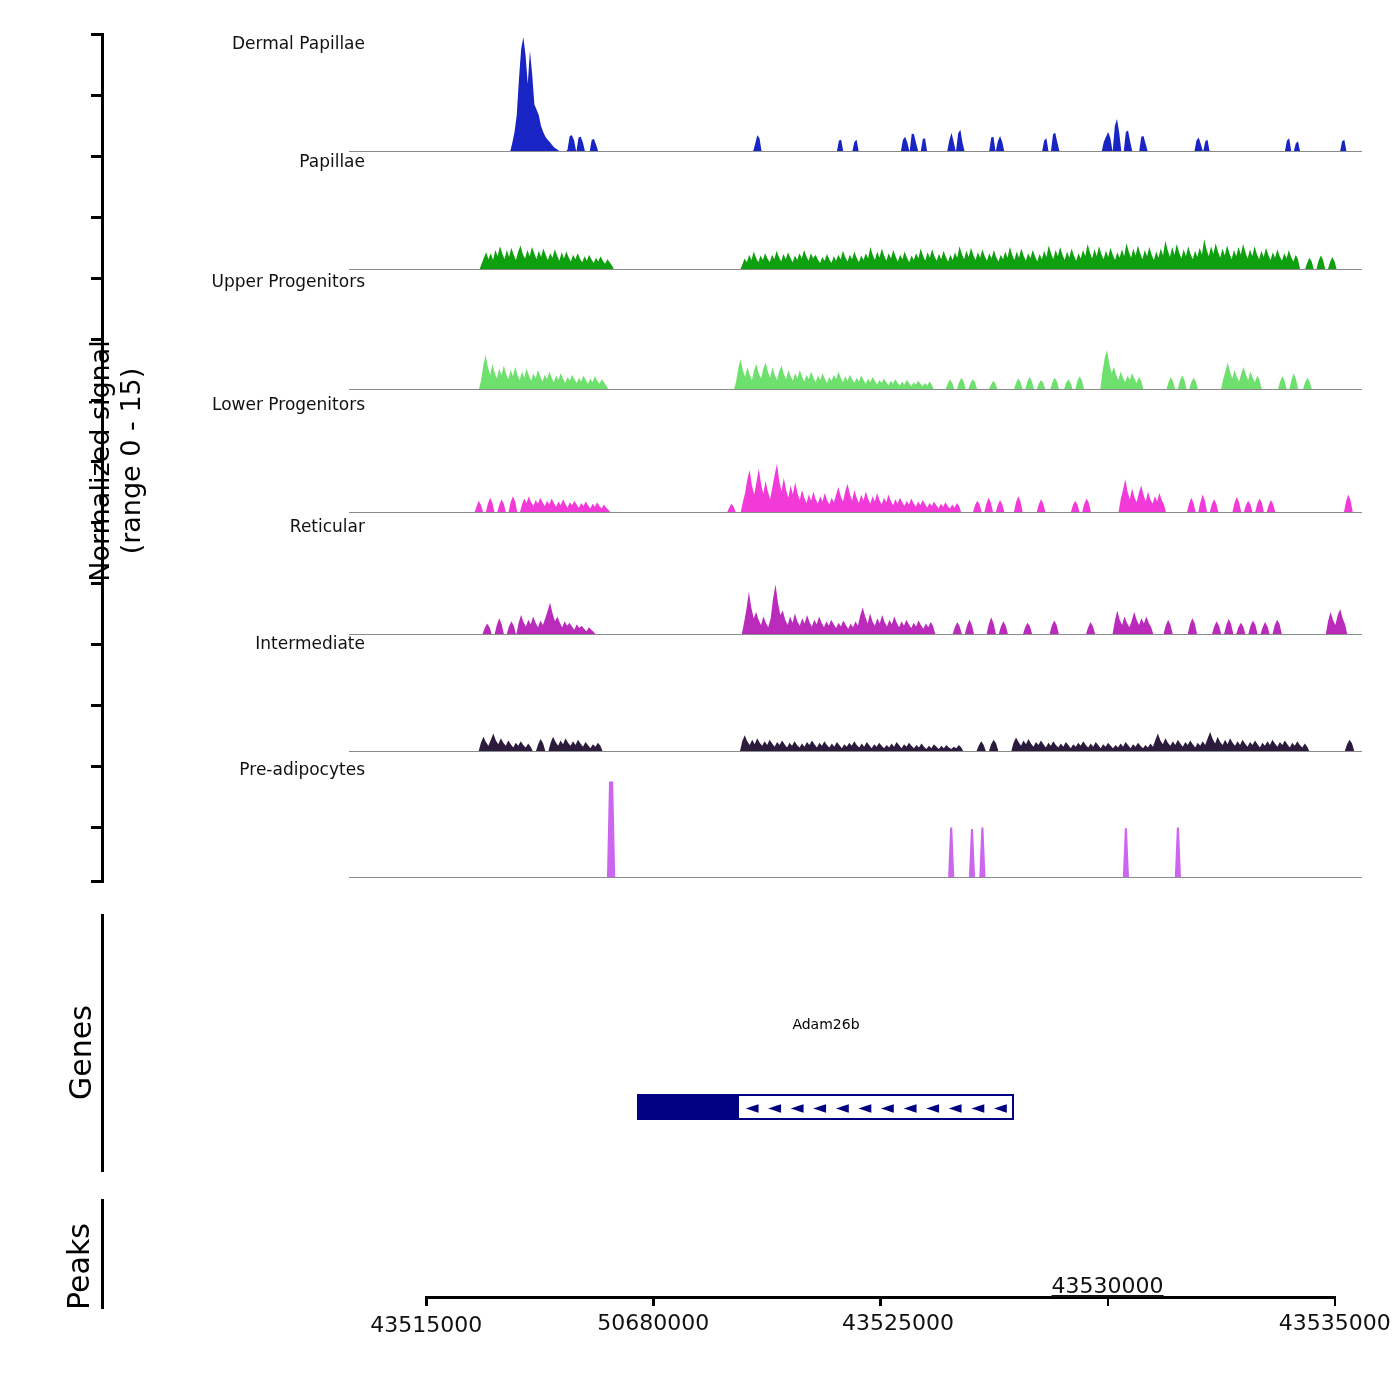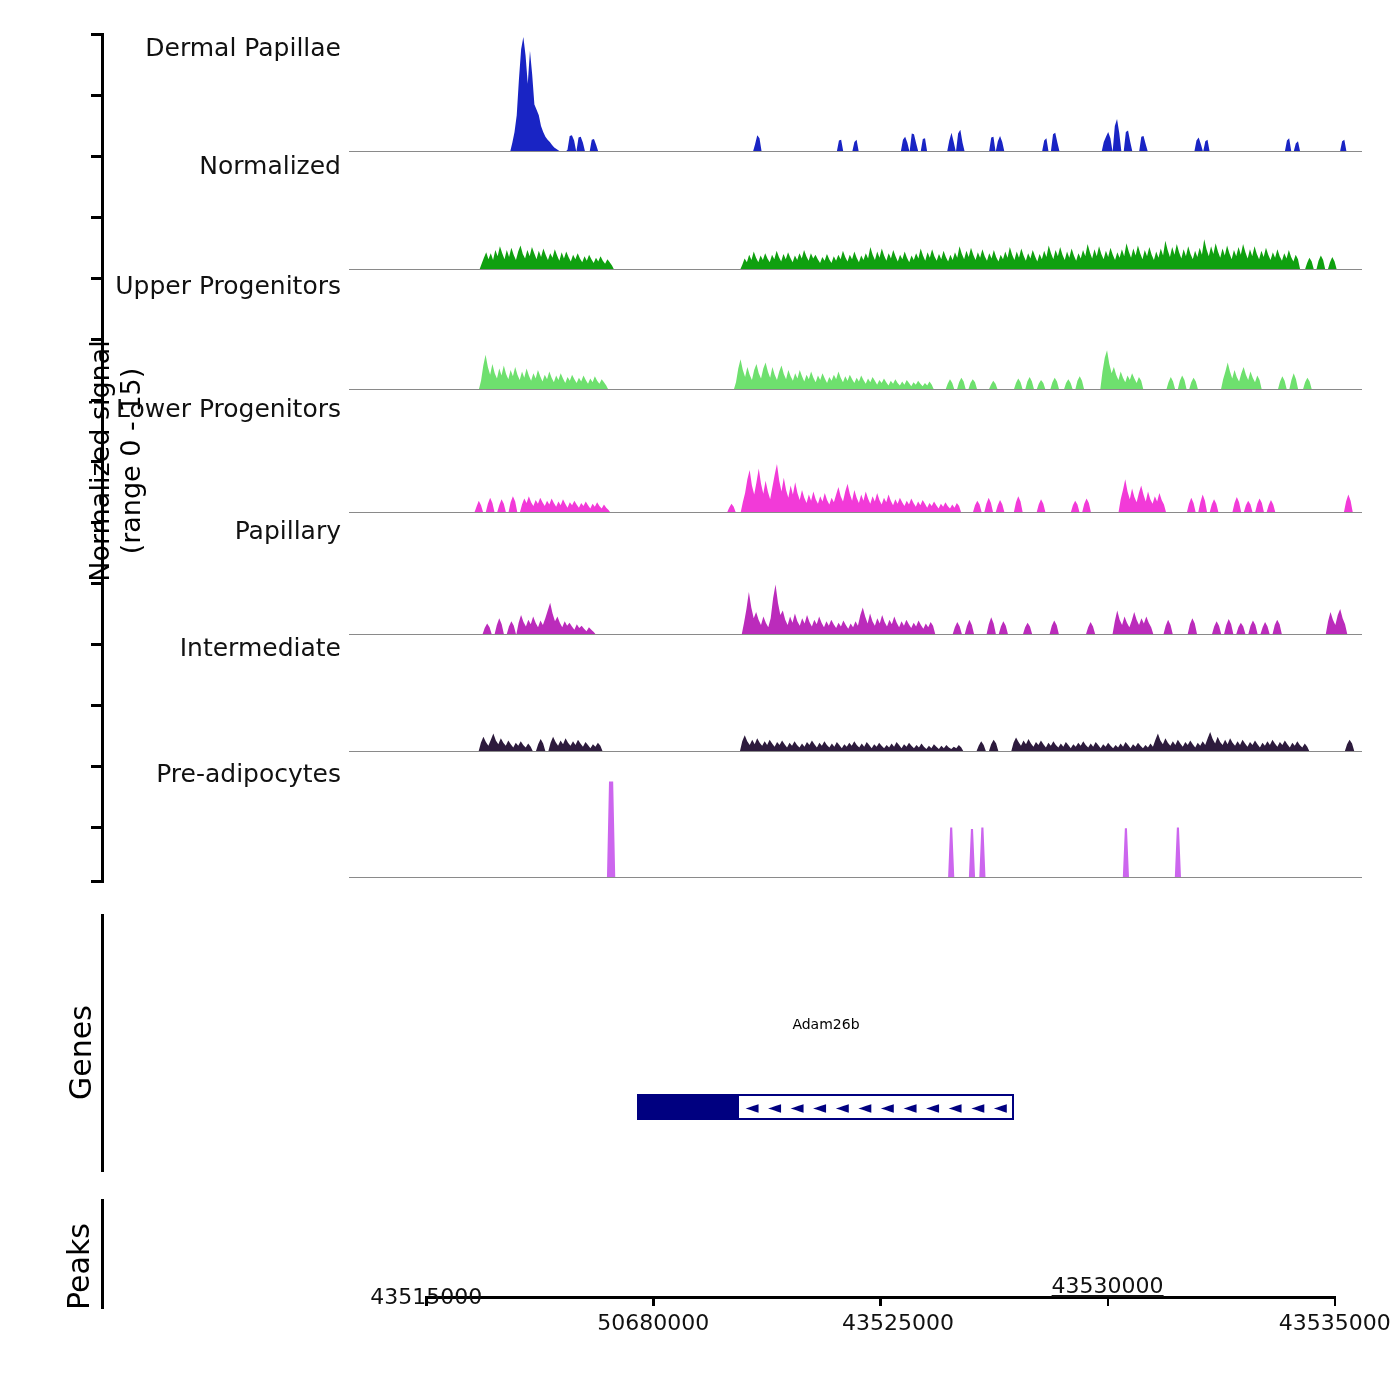--- a/index.html
+++ b/index.html
@@ -46,24 +46,25 @@
   .track-baseline {
     position: absolute;
     left: 0;
     width: 100%;
     height: 1.5px;
     background: #8a8a8a;
     bottom: 0;
   }
   .track-name {
     position: absolute;
-    font-size: 25px;
+    font-size: 17px;
     color: #111;
     white-space: nowrap;
     text-align: right;
+    padding-left: 24px;
   }
 
   .peakwrap {
     position: absolute;
     left: 0; bottom: 0;
     width: 100%;
     height: 100%;
   }
   .peakwrap svg { display: block; width: 100%; height: 100%; }
 
@@ -165,21 +166,21 @@
   <div id="tracks">
       <div class="track-name" style="left: 0px; width: 341px; top: 33px;">Dermal Papillae</div>
       <div class="track" style="top: 37px; height: 115px;">
         <div class="peakwrap">
           <svg viewBox="0 0 1013 115" preserveAspectRatio="none">
             <polygon points="0,115 0.00,115.00 2.21,115.00 4.41,115.00 6.62,115.00 8.83,115.00 11.03,115.00 13.24,115.00 15.45,115.00 17.66,115.00 19.86,115.00 22.07,115.00 24.28,115.00 26.48,115.00 28.69,115.00 30.90,115.00 33.10,115.00 35.31,115.00 37.52,115.00 39.73,115.00 41.93,115.00 44.14,115.00 46.35,115.00 48.55,115.00 50.76,115.00 52.97,115.00 55.17,115.00 57.38,115.00 59.59,115.00 61.80,115.00 64.00,115.00 66.21,115.00 68.42,115.00 70.62,115.00 72.83,115.00 75.04,115.00 77.24,115.00 79.45,115.00 81.66,115.00 83.86,115.00 86.07,115.00 88.28,115.00 90.49,115.00 92.69,115.00 94.90,115.00 97.11,115.00 99.31,115.00 101.52,115.00 103.73,115.00 105.93,115.00 108.14,115.00 110.35,115.00 112.56,115.00 114.76,115.00 116.97,115.00 119.18,115.00 121.38,115.00 123.59,115.00 125.80,115.00 128.00,115.00 130.21,115.00 132.42,115.00 134.63,115.00 136.83,115.00 139.04,115.00 141.25,115.00 143.45,115.00 145.66,115.00 147.87,115.00 150.07,115.00 152.28,115.00 154.49,115.00 156.69,115.00 158.90,115.00 161.11,115.00 163.32,105.80 165.52,95.07 167.73,78.20 169.94,42.17 172.14,12.27 174.35,0.00 176.56,18.40 178.76,46.77 180.97,13.80 183.18,37.57 185.39,67.47 187.59,72.83 189.80,78.20 192.01,88.93 194.21,95.07 196.42,99.67 198.63,102.73 200.83,105.03 203.04,108.10 205.25,110.40 207.46,111.93 209.66,113.47 211.87,115.00 214.08,115.00 216.28,115.00 218.49,112.70 220.70,98.90 222.90,98.13 225.11,103.50 227.32,115.00 229.53,100.43 231.73,99.67 233.94,105.80 236.15,115.00 238.35,115.00 240.56,115.00 242.77,102.73 244.97,101.97 247.18,108.10 249.39,115.00 251.59,115.00 253.80,115.00 256.01,115.00 258.22,115.00 260.42,115.00 262.63,115.00 264.84,115.00 267.04,115.00 269.25,115.00 271.46,115.00 273.66,115.00 275.87,115.00 278.08,115.00 280.29,115.00 282.49,115.00 284.70,115.00 286.91,115.00 289.11,115.00 291.32,115.00 293.53,115.00 295.73,115.00 297.94,115.00 300.15,115.00 302.36,115.00 304.56,115.00 306.77,115.00 308.98,115.00 311.18,115.00 313.39,115.00 315.60,115.00 317.80,115.00 320.01,115.00 322.22,115.00 324.42,115.00 326.63,115.00 328.84,115.00 331.05,115.00 333.25,115.00 335.46,115.00 337.67,115.00 339.87,115.00 342.08,115.00 344.29,115.00 346.49,115.00 348.70,115.00 350.91,115.00 353.12,115.00 355.32,115.00 357.53,115.00 359.74,115.00 361.94,115.00 364.15,115.00 366.36,115.00 368.56,115.00 370.77,115.00 372.98,115.00 375.19,115.00 377.39,115.00 379.60,115.00 381.81,115.00 384.01,115.00 386.22,115.00 388.43,115.00 390.63,115.00 392.84,115.00 395.05,115.00 397.25,115.00 399.46,115.00 401.67,115.00 403.88,115.00 406.08,107.33 408.29,98.13 410.50,101.20 412.70,115.00 414.91,115.00 417.12,115.00 419.32,115.00 421.53,115.00 423.74,115.00 425.95,115.00 428.15,115.00 430.36,115.00 432.57,115.00 434.77,115.00 436.98,115.00 439.19,115.00 441.39,115.00 443.60,115.00 445.81,115.00 448.02,115.00 450.22,115.00 452.43,115.00 454.64,115.00 456.84,115.00 459.05,115.00 461.26,115.00 463.46,115.00 465.67,115.00 467.88,115.00 470.08,115.00 472.29,115.00 474.50,115.00 476.71,115.00 478.91,115.00 481.12,115.00 483.33,115.00 485.53,115.00 487.74,115.00 489.95,103.50 492.15,102.73 494.36,115.00 496.57,115.00 498.78,115.00 500.98,115.00 503.19,115.00 505.40,105.03 507.60,102.73 509.81,115.00 512.02,115.00 514.22,115.00 516.43,115.00 518.64,115.00 520.85,115.00 523.05,115.00 525.26,115.00 527.47,115.00 529.67,115.00 531.88,115.00 534.09,115.00 536.29,115.00 538.50,115.00 540.71,115.00 542.92,115.00 545.12,115.00 547.33,115.00 549.54,115.00 551.74,115.00 553.95,102.73 556.16,99.67 558.36,105.80 560.57,115.00 562.78,96.60 564.98,97.37 567.19,106.57 569.40,115.00 571.61,115.00 573.81,101.97 576.02,101.20 578.23,115.00 580.43,115.00 582.64,115.00 584.85,115.00 587.05,115.00 589.26,115.00 591.47,115.00 593.68,115.00 595.88,115.00 598.09,115.00 600.30,103.50 602.50,95.83 604.71,105.03 606.92,115.00 609.12,96.60 611.33,92.77 613.54,105.80 615.75,115.00 617.95,115.00 620.16,115.00 622.37,115.00 624.57,115.00 626.78,115.00 628.99,115.00 631.19,115.00 633.40,115.00 635.61,115.00 637.81,115.00 640.02,115.00 642.23,100.43 644.44,99.67 646.64,115.00 648.85,104.27 651.06,98.90 653.26,105.03 655.47,115.00 657.68,115.00 659.88,115.00 662.09,115.00 664.30,115.00 666.51,115.00 668.71,115.00 670.92,115.00 673.13,115.00 675.33,115.00 677.54,115.00 679.75,115.00 681.95,115.00 684.16,115.00 686.37,115.00 688.58,115.00 690.78,115.00 692.99,115.00 695.20,103.50 697.40,101.20 699.61,115.00 701.82,115.00 704.02,97.37 706.23,95.83 708.44,105.80 710.64,115.00 712.85,115.00 715.06,115.00 717.27,115.00 719.47,115.00 721.68,115.00 723.89,115.00 726.09,115.00 728.30,115.00 730.51,115.00 732.71,115.00 734.92,115.00 737.13,115.00 739.34,115.00 741.54,115.00 743.75,115.00 745.96,115.00 748.16,115.00 750.37,115.00 752.58,115.00 754.78,105.03 756.99,99.67 759.20,95.07 761.41,101.20 763.61,115.00 765.82,88.93 768.03,82.03 770.23,95.83 772.44,115.00 774.65,115.00 776.85,95.07 779.06,93.53 781.27,105.03 783.47,115.00 785.68,115.00 787.89,115.00 790.10,115.00 792.30,99.67 794.51,98.90 796.72,107.33 798.92,115.00 801.13,115.00 803.34,115.00 805.54,115.00 807.75,115.00 809.96,115.00 812.17,115.00 814.37,115.00 816.58,115.00 818.79,115.00 820.99,115.00 823.20,115.00 825.41,115.00 827.61,115.00 829.82,115.00 832.03,115.00 834.24,115.00 836.44,115.00 838.65,115.00 840.86,115.00 843.06,115.00 845.27,115.00 847.48,103.50 849.68,100.43 851.89,107.33 854.10,115.00 856.31,104.27 858.51,102.73 860.72,115.00 862.93,115.00 865.13,115.00 867.34,115.00 869.55,115.00 871.75,115.00 873.96,115.00 876.17,115.00 878.37,115.00 880.58,115.00 882.79,115.00 885.00,115.00 887.20,115.00 889.41,115.00 891.62,115.00 893.82,115.00 896.03,115.00 898.24,115.00 900.44,115.00 902.65,115.00 904.86,115.00 907.07,115.00 909.27,115.00 911.48,115.00 913.69,115.00 915.89,115.00 918.10,115.00 920.31,115.00 922.51,115.00 924.72,115.00 926.93,115.00 929.14,115.00 931.34,115.00 933.55,115.00 935.76,115.00 937.96,103.50 940.17,101.20 942.38,115.00 944.58,115.00 946.79,106.57 949.00,104.27 951.20,115.00 953.41,115.00 955.62,115.00 957.83,115.00 960.03,115.00 962.24,115.00 964.45,115.00 966.65,115.00 968.86,115.00 971.07,115.00 973.27,115.00 975.48,115.00 977.69,115.00 979.90,115.00 982.10,115.00 984.31,115.00 986.52,115.00 988.72,115.00 990.93,115.00 993.14,104.27 995.34,102.73 997.55,115.00 999.76,115.00 1001.97,115.00 1004.17,115.00 1006.38,115.00 1008.59,115.00 1010.79,115.00 1013.00,115.00 1013,115" fill="#1924c4"></polygon>
           </svg>
         </div>
         <div class="track-baseline"></div>
       </div>
-      <div class="track-name" style="left: 0px; width: 341px; top: 151px;">Normalized</div>
+      <div class="track-name" style="left: 0px; width: 341px; top: 151px;">Papillae</div>
       <div class="track" style="top: 155px; height: 115px;">
         <div class="peakwrap">
           <svg viewBox="0 0 1013 115" preserveAspectRatio="none">
             <polygon points="0,115 0.00,115.00 2.29,115.00 4.57,115.00 6.86,115.00 9.15,115.00 11.43,115.00 13.72,115.00 16.01,115.00 18.29,115.00 20.58,115.00 22.87,115.00 25.15,115.00 27.44,115.00 29.73,115.00 32.01,115.00 34.30,115.00 36.59,115.00 38.87,115.00 41.16,115.00 43.45,115.00 45.73,115.00 48.02,115.00 50.31,115.00 52.59,115.00 54.88,115.00 57.17,115.00 59.45,115.00 61.74,115.00 64.03,115.00 66.31,115.00 68.60,115.00 70.89,115.00 73.17,115.00 75.46,115.00 77.75,115.00 80.03,115.00 82.32,115.00 84.61,115.00 86.89,115.00 89.18,115.00 91.47,115.00 93.75,115.00 96.04,115.00 98.33,115.00 100.61,115.00 102.90,115.00 105.19,115.00 107.47,115.00 109.76,115.00 112.05,115.00 114.33,115.00 116.62,115.00 118.91,115.00 121.19,115.00 123.48,115.00 125.77,115.00 128.05,115.00 130.34,115.00 132.63,108.87 134.91,102.73 137.20,97.37 139.49,104.27 141.77,98.13 144.06,105.03 146.35,95.07 148.63,101.20 150.92,91.23 153.21,98.13 155.49,104.27 157.78,95.07 160.07,101.97 162.35,92.77 164.64,99.67 166.93,105.03 169.21,96.60 171.50,90.47 173.79,98.90 176.07,103.50 178.36,95.07 180.65,101.20 182.93,92.00 185.22,98.13 187.51,104.27 189.79,95.83 192.08,101.97 194.37,93.53 196.65,99.67 198.94,105.03 201.23,98.13 203.51,102.73 205.80,94.30 208.09,100.43 210.37,105.80 212.66,97.37 214.95,103.50 217.23,96.60 219.52,101.97 221.81,106.57 224.09,99.67 226.38,104.27 228.67,98.13 230.95,103.50 233.24,107.33 235.53,101.20 237.81,105.80 240.10,99.67 242.39,104.27 244.67,108.10 246.96,102.73 249.25,106.57 251.53,101.20 253.82,105.80 256.11,108.87 258.40,104.27 260.68,107.33 262.97,110.40 265.26,115.00 267.54,115.00 269.83,115.00 272.12,115.00 274.40,115.00 276.69,115.00 278.98,115.00 281.26,115.00 283.55,115.00 285.84,115.00 288.12,115.00 290.41,115.00 292.70,115.00 294.98,115.00 297.27,115.00 299.56,115.00 301.84,115.00 304.13,115.00 306.42,115.00 308.70,115.00 310.99,115.00 313.28,115.00 315.56,115.00 317.85,115.00 320.14,115.00 322.42,115.00 324.71,115.00 327.00,115.00 329.28,115.00 331.57,115.00 333.86,115.00 336.14,115.00 338.43,115.00 340.72,115.00 343.00,115.00 345.29,115.00 347.58,115.00 349.86,115.00 352.15,115.00 354.44,115.00 356.72,115.00 359.01,115.00 361.30,115.00 363.58,115.00 365.87,115.00 368.16,115.00 370.44,115.00 372.73,115.00 375.02,115.00 377.30,115.00 379.59,115.00 381.88,115.00 384.16,115.00 386.45,115.00 388.74,115.00 391.02,115.00 393.31,109.63 395.60,103.50 397.88,107.33 400.17,99.67 402.46,105.03 404.74,96.60 407.03,102.73 409.32,107.33 411.60,100.43 413.89,105.03 416.18,98.13 418.46,103.50 420.75,107.33 423.04,99.67 425.32,104.27 427.61,95.83 429.90,101.97 432.18,106.57 434.47,98.90 436.76,104.27 439.04,97.37 441.33,102.73 443.62,107.33 445.90,100.43 448.19,105.03 450.48,98.13 452.76,103.50 455.05,95.07 457.34,101.20 459.62,105.80 461.91,98.13 464.20,103.50 466.48,99.67 468.77,104.27 471.06,108.10 473.34,101.97 475.63,105.80 477.92,98.90 480.20,104.27 482.49,108.10 484.78,101.20 487.06,105.80 489.35,99.67 491.64,104.27 493.92,95.83 496.21,101.97 498.50,106.57 500.78,99.67 503.07,104.27 505.36,96.60 507.64,102.73 509.93,107.33 512.22,100.43 514.50,105.03 516.79,98.13 519.08,103.50 521.36,92.00 523.65,99.67 525.94,105.03 528.22,96.60 530.51,102.73 532.80,93.53 535.08,100.43 537.37,105.80 539.66,98.13 541.94,103.50 544.23,95.07 546.52,101.20 548.80,106.57 551.09,99.67 553.38,104.27 555.66,96.60 557.95,102.73 560.24,107.33 562.52,100.43 564.81,105.03 567.10,98.13 569.38,103.50 571.67,93.53 573.96,100.43 576.24,105.80 578.53,97.37 580.82,102.73 583.10,94.30 585.39,101.20 587.68,105.80 589.96,98.90 592.25,104.27 594.54,95.83 596.82,101.97 599.11,106.57 601.40,99.67 603.68,105.03 605.97,97.37 608.26,102.73 610.54,91.23 612.83,98.90 615.12,104.27 617.40,95.83 619.69,101.97 621.98,92.77 624.26,99.67 626.55,105.03 628.84,97.37 631.12,102.73 633.41,94.30 635.70,101.20 637.98,105.80 640.27,98.13 642.56,103.50 644.84,95.07 647.13,101.97 649.42,106.57 651.70,99.67 653.99,104.27 656.28,96.60 658.56,102.73 660.85,92.00 663.14,99.67 665.42,105.03 667.71,96.60 670.00,102.73 672.28,93.53 674.57,100.43 676.86,105.80 679.14,98.13 681.43,103.50 683.72,95.07 686.00,101.20 688.29,106.57 690.58,98.90 692.86,104.27 695.15,95.83 697.44,101.97 699.72,90.47 702.01,98.13 704.30,104.27 706.58,95.07 708.87,101.20 711.16,92.00 713.44,99.67 715.73,105.03 718.02,96.60 720.30,102.73 722.59,93.53 724.88,100.43 727.16,105.80 729.45,98.13 731.74,103.50 734.02,95.07 736.31,101.20 738.60,88.93 740.88,97.37 743.17,103.50 745.46,94.30 747.74,101.20 750.03,91.23 752.32,98.90 754.60,104.27 756.89,95.83 759.18,101.97 761.47,92.77 763.75,99.67 766.04,105.03 768.33,97.37 770.61,102.73 772.90,94.30 775.19,101.20 777.47,88.17 779.76,96.60 782.05,102.73 784.33,93.53 786.62,100.43 788.91,90.47 791.19,98.13 793.48,104.27 795.77,95.07 798.05,101.20 800.34,92.00 802.63,99.67 804.91,105.03 807.20,96.60 809.49,102.73 811.77,93.53 814.06,100.43 816.35,85.87 818.63,95.07 820.92,101.97 823.21,92.00 825.49,99.67 827.78,88.93 830.07,97.37 832.35,103.50 834.64,94.30 836.93,101.20 839.21,91.23 841.50,98.90 843.79,104.27 846.07,95.83 848.36,101.97 850.65,92.77 852.93,99.67 855.22,84.33 857.51,94.30 859.79,101.20 862.08,91.23 864.37,98.90 866.65,88.17 868.94,96.60 871.23,102.73 873.51,93.53 875.80,100.43 878.09,90.47 880.37,98.13 882.66,104.27 884.95,95.07 887.23,101.20 889.52,92.00 891.81,99.67 894.09,88.93 896.38,97.37 898.67,103.50 900.95,94.30 903.24,101.20 905.53,91.23 907.81,98.90 910.10,104.27 912.39,95.83 914.67,101.97 916.96,92.77 919.25,99.67 921.53,105.03 923.82,97.37 926.11,102.73 928.39,94.30 930.68,101.20 932.97,105.80 935.25,98.13 937.54,103.50 939.83,95.07 942.11,101.97 944.40,106.57 946.69,99.67 948.97,104.27 951.26,115.00 953.55,115.00 955.83,115.00 958.12,108.10 960.41,102.73 962.69,106.57 964.98,115.00 967.27,115.00 969.55,105.80 971.84,100.43 974.13,105.03 976.41,115.00 978.70,115.00 980.99,107.33 983.27,101.97 985.56,106.57 987.85,115.00 990.13,115.00 992.42,115.00 994.71,115.00 996.99,115.00 999.28,115.00 1001.57,115.00 1003.85,115.00 1006.14,115.00 1008.43,115.00 1010.71,115.00 1013.00,115.00 1013,115" fill="#0fa00f"></polygon>
           </svg>
         </div>
         <div class="track-baseline"></div>
       </div>
       <div class="track-name" style="left: 0px; width: 341px; top: 271px;">Upper Progenitors</div>
       <div class="track" style="top: 275px; height: 115px;">
@@ -192,21 +193,21 @@
       </div>
       <div class="track-name" style="left: 0px; width: 341px; top: 394px;">Lower Progenitors</div>
       <div class="track" style="top: 398px; height: 115px;">
         <div class="peakwrap">
           <svg viewBox="0 0 1013 115" preserveAspectRatio="none">
             <polygon points="0,115 0.00,115.00 2.28,115.00 4.55,115.00 6.83,115.00 9.11,115.00 11.38,115.00 13.66,115.00 15.93,115.00 18.21,115.00 20.49,115.00 22.76,115.00 25.04,115.00 27.32,115.00 29.59,115.00 31.87,115.00 34.15,115.00 36.42,115.00 38.70,115.00 40.98,115.00 43.25,115.00 45.53,115.00 47.80,115.00 50.08,115.00 52.36,115.00 54.63,115.00 56.91,115.00 59.19,115.00 61.46,115.00 63.74,115.00 66.02,115.00 68.29,115.00 70.57,115.00 72.84,115.00 75.12,115.00 77.40,115.00 79.67,115.00 81.95,115.00 84.23,115.00 86.50,115.00 88.78,115.00 91.06,115.00 93.33,115.00 95.61,115.00 97.89,115.00 100.16,115.00 102.44,115.00 104.71,115.00 106.99,115.00 109.27,115.00 111.54,115.00 113.82,115.00 116.10,115.00 118.37,115.00 120.65,115.00 122.93,115.00 125.20,115.00 127.48,108.87 129.76,102.73 132.03,107.33 134.31,115.00 136.58,115.00 138.86,105.80 141.14,99.67 143.41,105.03 145.69,115.00 147.97,115.00 150.24,107.33 152.52,101.20 154.80,105.80 157.07,115.00 159.35,115.00 161.62,104.27 163.90,98.13 166.18,103.50 168.45,115.00 170.73,115.00 173.01,106.57 175.28,100.43 177.56,105.03 179.84,98.13 182.11,104.27 184.39,108.10 186.67,101.97 188.94,105.80 191.22,99.67 193.49,104.27 195.77,108.10 198.05,102.73 200.32,106.57 202.60,100.43 204.88,105.03 207.15,108.87 209.43,103.50 211.71,107.33 213.98,101.20 216.26,105.80 218.53,109.63 220.81,104.27 223.09,107.33 225.36,102.73 227.64,106.57 229.92,109.63 232.19,105.03 234.47,108.10 236.75,103.50 239.02,107.33 241.30,110.40 243.58,105.80 245.85,108.87 248.13,104.27 250.40,108.10 252.68,110.40 254.96,106.57 257.23,109.63 259.51,111.93 261.79,115.00 264.06,115.00 266.34,115.00 268.62,115.00 270.89,115.00 273.17,115.00 275.44,115.00 277.72,115.00 280.00,115.00 282.27,115.00 284.55,115.00 286.83,115.00 289.10,115.00 291.38,115.00 293.66,115.00 295.93,115.00 298.21,115.00 300.49,115.00 302.76,115.00 305.04,115.00 307.31,115.00 309.59,115.00 311.87,115.00 314.14,115.00 316.42,115.00 318.70,115.00 320.97,115.00 323.25,115.00 325.53,115.00 327.80,115.00 330.08,115.00 332.36,115.00 334.63,115.00 336.91,115.00 339.18,115.00 341.46,115.00 343.74,115.00 346.01,115.00 348.29,115.00 350.57,115.00 352.84,115.00 355.12,115.00 357.40,115.00 359.67,115.00 361.95,115.00 364.22,115.00 366.50,115.00 368.78,115.00 371.05,115.00 373.33,115.00 375.61,115.00 377.88,115.00 380.16,109.63 382.44,105.80 384.71,108.87 386.99,115.00 389.27,115.00 391.54,115.00 393.82,104.27 396.09,95.07 398.37,81.27 400.65,72.07 402.92,87.40 405.20,96.60 407.48,84.33 409.75,70.53 412.03,85.87 414.31,95.83 416.58,82.80 418.86,93.53 421.13,101.20 423.41,88.93 425.69,76.67 427.96,65.93 430.24,82.80 432.52,93.53 434.79,79.73 437.07,92.00 439.35,99.67 441.62,87.40 443.90,96.60 446.18,84.33 448.45,95.07 450.73,101.97 453.00,92.00 455.28,99.67 457.56,105.03 459.83,96.60 462.11,102.73 464.39,93.53 466.66,101.20 468.94,105.80 471.22,98.13 473.49,103.50 475.77,95.07 478.04,101.97 480.32,106.57 482.60,99.67 484.87,104.27 487.15,96.60 489.43,88.93 491.70,98.13 493.98,103.50 496.26,93.53 498.53,85.87 500.81,95.83 503.09,102.73 505.36,92.00 507.64,99.67 509.91,105.03 512.19,96.60 514.47,102.73 516.74,93.53 519.02,100.43 521.30,105.80 523.57,98.13 525.85,103.50 528.13,95.07 530.40,101.97 532.68,106.57 534.96,99.67 537.23,104.27 539.51,96.60 541.78,102.73 544.06,107.33 546.34,101.20 548.61,105.80 550.89,99.67 553.17,104.27 555.44,108.10 557.72,102.73 560.00,106.57 562.27,100.43 564.55,105.03 566.82,108.87 569.10,103.50 571.38,107.33 573.65,101.97 575.93,105.80 578.21,109.63 580.48,105.03 582.76,108.10 585.04,103.50 587.31,107.33 589.59,110.40 591.87,105.80 594.14,108.87 596.42,104.27 598.69,108.10 600.97,110.40 603.25,106.57 605.52,109.63 607.80,105.03 610.08,108.10 612.35,115.00 614.63,115.00 616.91,115.00 619.18,115.00 621.46,115.00 623.73,115.00 626.01,107.33 628.29,102.73 630.56,106.57 632.84,115.00 635.12,115.00 637.39,105.80 639.67,99.67 641.95,105.03 644.22,115.00 646.50,115.00 648.78,107.33 651.05,101.97 653.33,106.57 655.60,115.00 657.88,115.00 660.16,115.00 662.43,115.00 664.71,115.00 666.99,104.27 669.26,98.13 671.54,103.50 673.82,115.00 676.09,115.00 678.37,115.00 680.64,115.00 682.92,115.00 685.20,115.00 687.47,115.00 689.75,106.57 692.03,101.20 694.30,105.80 696.58,115.00 698.86,115.00 701.13,115.00 703.41,115.00 705.69,115.00 707.96,115.00 710.24,115.00 712.51,115.00 714.79,115.00 717.07,115.00 719.34,115.00 721.62,115.00 723.90,107.33 726.17,102.73 728.45,106.57 730.73,115.00 733.00,115.00 735.28,105.80 737.56,100.43 739.83,105.03 742.11,115.00 744.38,115.00 746.66,115.00 748.94,115.00 751.21,115.00 753.49,115.00 755.77,115.00 758.04,115.00 760.32,115.00 762.60,115.00 764.87,115.00 767.15,115.00 769.42,115.00 771.70,101.20 773.98,92.00 776.25,81.27 778.53,93.53 780.81,101.20 783.08,90.47 785.36,98.90 787.64,104.27 789.91,95.07 792.19,87.40 794.47,96.60 796.74,103.50 799.02,93.53 801.29,101.20 803.57,105.80 805.85,98.13 808.12,103.50 810.40,95.07 812.68,101.97 814.95,106.57 817.23,115.00 819.51,115.00 821.78,115.00 824.06,115.00 826.33,115.00 828.61,115.00 830.89,115.00 833.16,115.00 835.44,115.00 837.72,115.00 839.99,105.80 842.27,99.67 844.55,105.03 846.82,115.00 849.10,115.00 851.38,104.27 853.65,96.60 855.93,102.73 858.20,115.00 860.48,115.00 862.76,106.57 865.03,101.20 867.31,105.80 869.59,115.00 871.86,115.00 874.14,115.00 876.42,115.00 878.69,115.00 880.97,115.00 883.24,115.00 885.52,105.03 887.80,98.90 890.07,104.27 892.35,115.00 894.63,115.00 896.90,107.33 899.18,102.73 901.46,106.57 903.73,115.00 906.01,115.00 908.29,105.80 910.56,100.43 912.84,105.03 915.11,115.00 917.39,115.00 919.67,107.33 921.94,101.97 924.22,106.57 926.50,115.00 928.77,115.00 931.05,115.00 933.33,115.00 935.60,115.00 937.88,115.00 940.16,115.00 942.43,115.00 944.71,115.00 946.98,115.00 949.26,115.00 951.54,115.00 953.81,115.00 956.09,115.00 958.37,115.00 960.64,115.00 962.92,115.00 965.20,115.00 967.47,115.00 969.75,115.00 972.02,115.00 974.30,115.00 976.58,115.00 978.85,115.00 981.13,115.00 983.41,115.00 985.68,115.00 987.96,115.00 990.24,115.00 992.51,115.00 994.79,115.00 997.07,103.50 999.34,96.60 1001.62,102.73 1003.89,115.00 1006.17,115.00 1008.45,115.00 1010.72,115.00 1013.00,115.00 1013,115" fill="#f23ad8"></polygon>
           </svg>
         </div>
         <div class="track-baseline"></div>
       </div>
-      <div class="track-name" style="left: 0px; width: 341px; top: 516px;">Papillary</div>
+      <div class="track-name" style="left: 0px; width: 341px; top: 516px;">Reticular</div>
       <div class="track" style="top: 520px; height: 115px;">
         <div class="peakwrap">
           <svg viewBox="0 0 1013 115" preserveAspectRatio="none">
             <polygon points="0,115 0.00,115.00 2.42,115.00 4.85,115.00 7.27,115.00 9.69,115.00 12.12,115.00 14.54,115.00 16.96,115.00 19.39,115.00 21.81,115.00 24.23,115.00 26.66,115.00 29.08,115.00 31.50,115.00 33.93,115.00 36.35,115.00 38.78,115.00 41.20,115.00 43.62,115.00 46.05,115.00 48.47,115.00 50.89,115.00 53.32,115.00 55.74,115.00 58.16,115.00 60.59,115.00 63.01,115.00 65.43,115.00 67.86,115.00 70.28,115.00 72.70,115.00 75.13,115.00 77.55,115.00 79.97,115.00 82.40,115.00 84.82,115.00 87.24,115.00 89.67,115.00 92.09,115.00 94.51,115.00 96.94,115.00 99.36,115.00 101.78,115.00 104.21,115.00 106.63,115.00 109.06,115.00 111.48,115.00 113.90,115.00 116.33,115.00 118.75,115.00 121.17,115.00 123.60,115.00 126.02,115.00 128.44,115.00 130.87,115.00 133.29,115.00 135.71,108.10 138.14,103.50 140.56,107.33 142.98,115.00 145.41,115.00 147.83,105.03 150.25,98.13 152.68,104.27 155.10,115.00 157.52,115.00 159.95,106.57 162.37,101.20 164.79,105.80 167.22,115.00 169.64,102.73 172.06,95.07 174.49,101.97 176.91,106.57 179.33,99.67 181.76,104.27 184.18,96.60 186.61,102.73 189.03,107.33 191.45,100.43 193.88,105.03 196.30,98.13 198.72,90.47 201.15,82.80 203.57,93.53 205.99,101.20 208.42,96.60 210.84,102.73 213.26,107.33 215.69,101.20 218.11,105.80 220.53,102.73 222.96,106.57 225.38,109.63 227.80,104.27 230.23,108.10 232.65,105.80 235.07,108.87 237.50,111.17 239.92,107.33 242.34,109.63 244.77,111.93 247.19,115.00 249.61,115.00 252.04,115.00 254.46,115.00 256.89,115.00 259.31,115.00 261.73,115.00 264.16,115.00 266.58,115.00 269.00,115.00 271.43,115.00 273.85,115.00 276.27,115.00 278.70,115.00 281.12,115.00 283.54,115.00 285.97,115.00 288.39,115.00 290.81,115.00 293.24,115.00 295.66,115.00 298.08,115.00 300.51,115.00 302.93,115.00 305.35,115.00 307.78,115.00 310.20,115.00 312.62,115.00 315.05,115.00 317.47,115.00 319.89,115.00 322.32,115.00 324.74,115.00 327.17,115.00 329.59,115.00 332.01,115.00 334.44,115.00 336.86,115.00 339.28,115.00 341.71,115.00 344.13,115.00 346.55,115.00 348.98,115.00 351.40,115.00 353.82,115.00 356.25,115.00 358.67,115.00 361.09,115.00 363.52,115.00 365.94,115.00 368.36,115.00 370.79,115.00 373.21,115.00 375.63,115.00 378.06,115.00 380.48,115.00 382.90,115.00 385.33,115.00 387.75,115.00 390.17,115.00 392.60,115.00 395.02,102.73 397.44,88.93 399.87,72.07 402.29,87.40 404.72,98.13 407.14,92.00 409.56,99.67 411.99,105.03 414.41,96.60 416.83,102.73 419.26,107.33 421.68,98.13 424.10,78.20 426.53,64.40 428.95,82.80 431.37,95.07 433.80,90.47 436.22,99.67 438.64,105.03 441.07,96.60 443.49,102.73 445.91,93.53 448.34,101.20 450.76,105.80 453.18,98.13 455.61,103.50 458.03,95.07 460.45,101.97 462.88,106.57 465.30,99.67 467.72,104.27 470.15,96.60 472.57,102.73 475.00,107.33 477.42,101.20 479.84,105.80 482.27,99.67 484.69,104.27 487.11,108.10 489.54,102.73 491.96,106.57 494.38,100.43 496.81,105.03 499.23,108.87 501.65,103.50 504.08,107.33 506.50,101.20 508.92,105.80 511.35,95.07 513.77,87.40 516.19,96.60 518.62,103.50 521.04,93.53 523.46,101.20 525.89,105.80 528.31,98.13 530.73,103.50 533.16,95.07 535.58,101.97 538.00,106.57 540.43,99.67 542.85,104.27 545.28,96.60 547.70,102.73 550.12,107.33 552.55,101.20 554.97,105.80 557.39,99.67 559.82,104.27 562.24,108.10 564.66,102.73 567.09,106.57 569.51,100.43 571.93,105.03 574.36,108.87 576.78,103.50 579.20,107.33 581.63,101.97 584.05,105.80 586.47,115.00 588.90,115.00 591.32,115.00 593.74,115.00 596.17,115.00 598.59,115.00 601.01,115.00 603.44,115.00 605.86,107.33 608.28,101.97 610.71,106.57 613.13,115.00 615.56,115.00 617.98,105.80 620.40,99.67 622.83,105.03 625.25,115.00 627.67,115.00 630.10,115.00 632.52,115.00 634.94,115.00 637.37,115.00 639.79,104.27 642.21,97.37 644.64,103.50 647.06,115.00 649.48,115.00 651.91,106.57 654.33,101.20 656.75,105.80 659.18,115.00 661.60,115.00 664.02,115.00 666.45,115.00 668.87,115.00 671.29,115.00 673.72,115.00 676.14,107.33 678.56,102.73 680.99,106.57 683.41,115.00 685.83,115.00 688.26,115.00 690.68,115.00 693.11,115.00 695.53,115.00 697.95,115.00 700.38,115.00 702.80,105.80 705.22,100.43 707.65,105.03 710.07,115.00 712.49,115.00 714.92,115.00 717.34,115.00 719.76,115.00 722.19,115.00 724.61,115.00 727.03,115.00 729.46,115.00 731.88,115.00 734.30,115.00 736.73,115.00 739.15,107.33 741.57,101.97 744.00,106.57 746.42,115.00 748.84,115.00 751.27,115.00 753.69,115.00 756.11,115.00 758.54,115.00 760.96,115.00 763.39,115.00 765.81,101.20 768.23,90.47 770.66,99.67 773.08,105.03 775.50,96.60 777.93,102.73 780.35,107.33 782.77,100.43 785.20,92.00 787.62,99.67 790.04,105.03 792.47,98.13 794.89,103.50 797.31,96.60 799.74,102.73 802.16,107.33 804.58,115.00 807.01,115.00 809.43,115.00 811.85,115.00 814.28,115.00 816.70,105.80 819.12,99.67 821.55,105.03 823.97,115.00 826.39,115.00 828.82,115.00 831.24,115.00 833.67,115.00 836.09,115.00 838.51,115.00 840.94,104.27 843.36,98.13 845.78,103.50 848.21,115.00 850.63,115.00 853.05,115.00 855.48,115.00 857.90,115.00 860.32,115.00 862.75,115.00 865.17,106.57 867.59,101.20 870.02,105.80 872.44,115.00 874.86,115.00 877.29,105.03 879.71,98.90 882.13,104.27 884.56,115.00 886.98,115.00 889.40,107.33 891.83,102.73 894.25,106.57 896.67,115.00 899.10,115.00 901.52,105.80 903.94,100.43 906.37,105.03 908.79,115.00 911.22,115.00 913.64,107.33 916.06,101.97 918.49,106.57 920.91,115.00 923.33,115.00 925.76,105.03 928.18,99.67 930.60,104.27 933.03,115.00 935.45,115.00 937.87,115.00 940.30,115.00 942.72,115.00 945.14,115.00 947.57,115.00 949.99,115.00 952.41,115.00 954.84,115.00 957.26,115.00 959.68,115.00 962.11,115.00 964.53,115.00 966.95,115.00 969.38,115.00 971.80,115.00 974.22,115.00 976.65,115.00 979.07,101.20 981.50,92.00 983.92,99.67 986.34,105.03 988.77,95.07 991.19,88.93 993.61,98.13 996.04,104.27 998.46,115.00 1000.88,115.00 1003.31,115.00 1005.73,115.00 1008.15,115.00 1010.58,115.00 1013.00,115.00 1013,115" fill="#bb2bbb"></polygon>
           </svg>
         </div>
         <div class="track-baseline"></div>
       </div>
       <div class="track-name" style="left: 0px; width: 341px; top: 633px;">Intermediate</div>
       <div class="track" style="top: 637px; height: 115px;">
@@ -231,21 +232,21 @@
   <div id="gene-panel">
       <div class="gene-label" style="left: 765.973px; top: 1016px; width: 120px; text-align: center;">Adam26b</div>
       <div class="gene-body" style="left: 637.455px; top: 1094px; width: 99.9372px; height: 26px;"></div>
       <div class="gene-thin" style="left: 737.392px; top: 1094px; width: 277.099px; height: 26px;"></div>
       <div class="gene-arrows" style="left: 745.392px; top: 1099px; width: 265.099px; overflow: hidden;">◄◄◄◄◄◄◄◄◄◄◄◄◄◄◄</div>
     </div>
 
   <div id="xaxis">
       <div class="xaxis-line" style="left: 426.224px; width: 908.52px; top: 1296px;"></div>
       <div class="xtick" style="left: 425.224px; top: 1296px;"></div>
-      <div class="xticklabel" style="left: 346.224px; width: 160px; top: 1284px;">43515000</div>
+      <div class="xticklabel" style="left: 346.224px; width: 160px; top: 1312px;">43515000</div>
       <div class="xtick" style="left: 652.354px; top: 1296px;"></div>
       <div class="xticklabel" style="left: 573.354px; width: 160px; top: 1310px;">50680000</div>
       <div class="xtick" style="left: 879.484px; top: 1296px;"></div>
       <div class="xticklabel" style="left: 794px; width: 160px; top: 1310px; text-align: right;">43525000</div>
       <div class="xtick" style="left: 1106.61px; top: 1296px;"></div>
       <div class="xticklabel" style="left: 1027.61px; width: 160px; top: 1273px; text-decoration: underline;">43530000</div>
       <div class="xtick" style="left: 1333.74px; top: 1296px;"></div>
       <div class="xticklabel" style="left: 1254.74px; width: 160px; top: 1310px;">43535000</div>
     </div>
 

